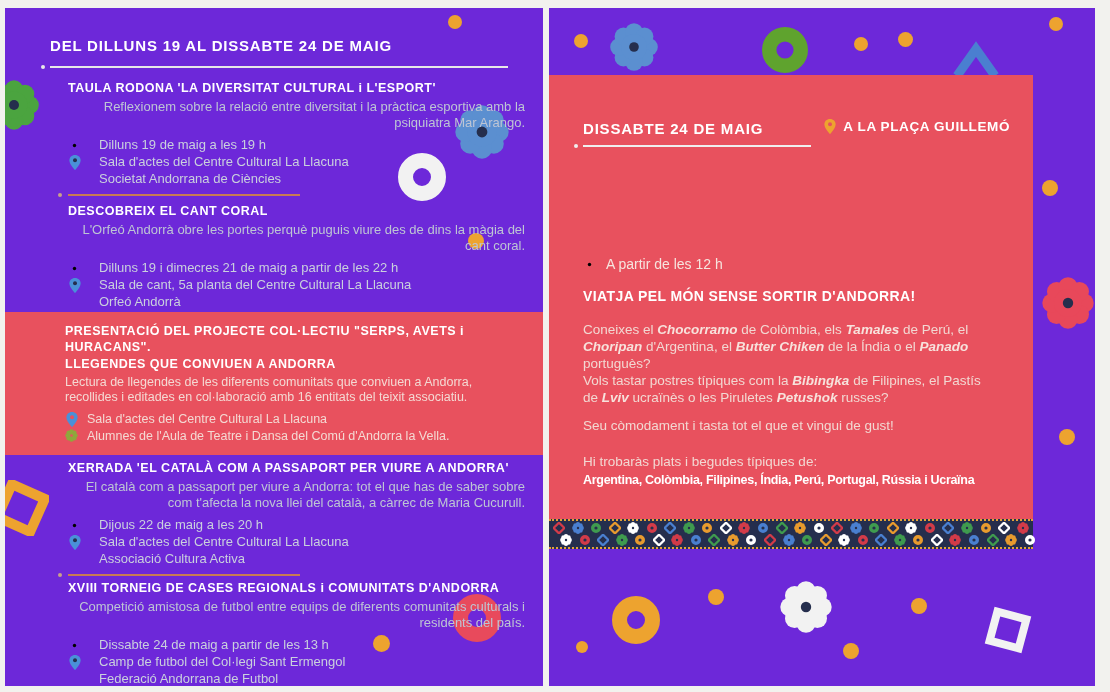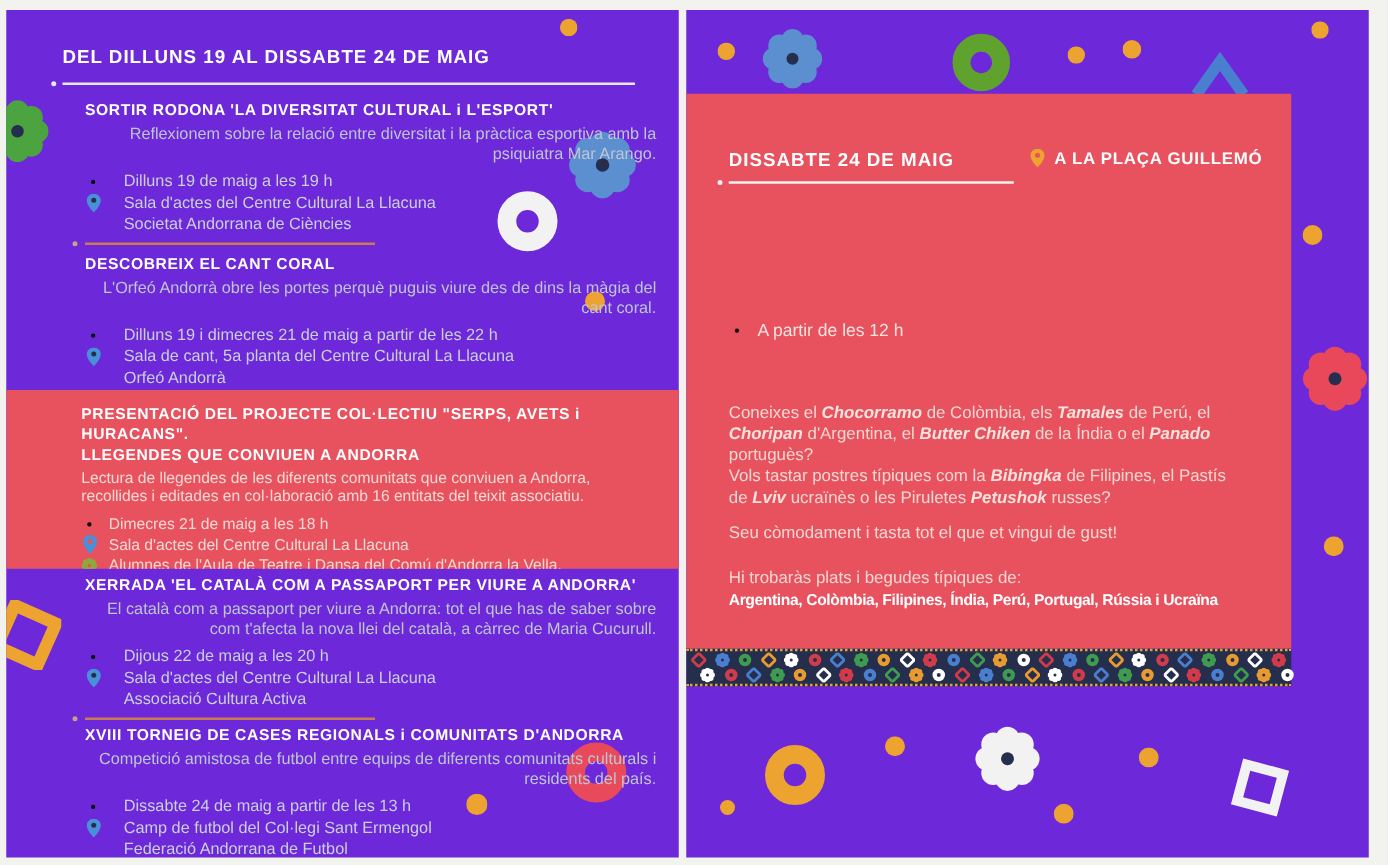--- a/index.html
+++ b/index.html
@@ -104,21 +104,21 @@
           </svg></div>
         <div class="deco" style="left: 367.5px; top: 626.5px;"><svg width="17" height="17">
             <circle cx="8.5" cy="8.5" r="8.5" fill="#eda32f"></circle>
           </svg></div>
       </div>
 
     <div class="lp-header">DEL DILLUNS 19 AL DISSABTE 24 DE MAIG</div>
     <div class="lp-header-line"></div>
 
     <section class="event" style="top:72px">
-      <h3>SORTIR RODONA 'LA DIVERSITAT CULTURAL i L'ESPORT'</h3>
+      <h3>TAULA RODONA 'LA DIVERSITAT CULTURAL i L'ESPORT'</h3>
       <p>Reflexionem sobre la relació entre diversitat i la pràctica esportiva amb la psiquiatra Mar Arango.</p>
       <ul>
         <li>
             <span class="ic">
               <svg width="13" height="13">
                 <circle cx="6.5" cy="6.5" r="4.8" fill="none" stroke="null" stroke-width="2.6"></circle>
                 <circle cx="6.5" cy="6.5" r="1.7" fill="null"></circle>
               </svg>
             </span>
             <span>Dilluns 19 de maig a les 19 h</span>
@@ -176,29 +176,20 @@
             <span>Orfeó Andorrà</span>
           </li>
       </ul>
     </section>
 
     <div class="lp-redbox">
       <section class="event-in">
         <h3><span>PRESENTACIÓ DEL PROJECTE COL·LECTIU "SERPS, AVETS i HURACANS".</span><br><span>LLEGENDES QUE CONVIUEN A ANDORRA</span></h3>
         <p>Lectura de llegendes de les diferents comunitats que conviuen a Andorra, recollides i editades en col·laboració amb 16 entitats del teixit associatiu.</p>
         <ul>
-          <li>
-              <span class="ic">
-                <svg width="13" height="13">
-                  <circle cx="6.5" cy="6.5" r="4.8" fill="none" stroke="null" stroke-width="2.6"></circle>
-                  <circle cx="6.5" cy="6.5" r="1.7" fill="null"></circle>
-                </svg>
-              </span>
-              <span>Dimecres 21 de maig a les 18 h</span>
-            </li>
           <li>
               <span class="ic">
                 <svg width="12" height="15" viewBox="0 0 12 15">
                   <path d="M6 0 C2.7 0 0.4 2.4 0.4 5.4 C0.4 9.4 6 15 6 15 C6 15 11.6 9.4 11.6 5.4 C11.6 2.4 9.3 0 6 0 Z" fill="#4a90d8"></path>
                   <circle cx="6" cy="5.2" r="2" fill="#e8515e"></circle>
                 </svg>
               </span>
               <span>Sala d'actes del Centre Cultural La Llacuna</span>
             </li>
           <li>
@@ -387,20 +378,21 @@
       </div>
       <div class="rp-time">
         <span class="ic">
             <svg width="13" height="13">
               <circle cx="6.5" cy="6.5" r="4.8" fill="none" stroke="null" stroke-width="2.6"></circle>
               <circle cx="6.5" cy="6.5" r="1.7" fill="null"></circle>
             </svg>
           </span>
         <span>A partir de les 12 h</span>
       </div>
+      <div class="rp-tagline">VIATJA PEL MÓN SENSE SORTIR D'ANDORRA!</div>
       <p class="rp-body" id="rp-body"><span>Coneixes el </span><em class="food">Chocorramo</em><span> de Colòmbia, els </span><em class="food">Tamales</em><span> de Perú, el</span><br><em class="food">Choripan</em><span> d'Argentina, el </span><em class="food">Butter Chiken</em><span> de la Índia o el </span><em class="food">Panado</em><br><span>portuguès?</span><br><span>Vols tastar postres típiques com la </span><em class="food">Bibingka</em><span> de Filipines, el Pastís</span><br><span>de </span><em class="food">Lviv</em><span> ucraïnès o les Piruletes </span><em class="food">Petushok</em><span> russes?</span></p>
       <p class="rp-seu">Seu còmodament i tasta tot el que et vingui de gust!</p>
       <p class="rp-list">
         <span>Hi trobaràs plats i begudes típiques de:</span>
         <strong>Argentina, Colòmbia, Filipines, Índia, Perú, Portugal, Rússia i Ucraïna</strong>
       </p>
     </div>
     <div class="rp-band" id="band">
         <div class="band-row">
           <span>

